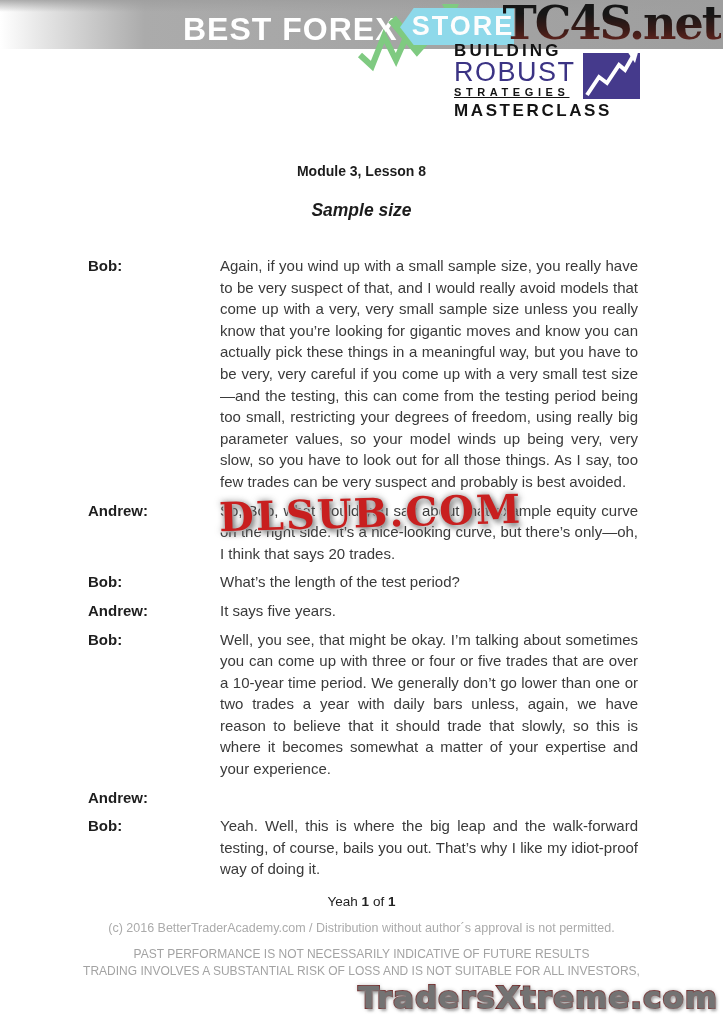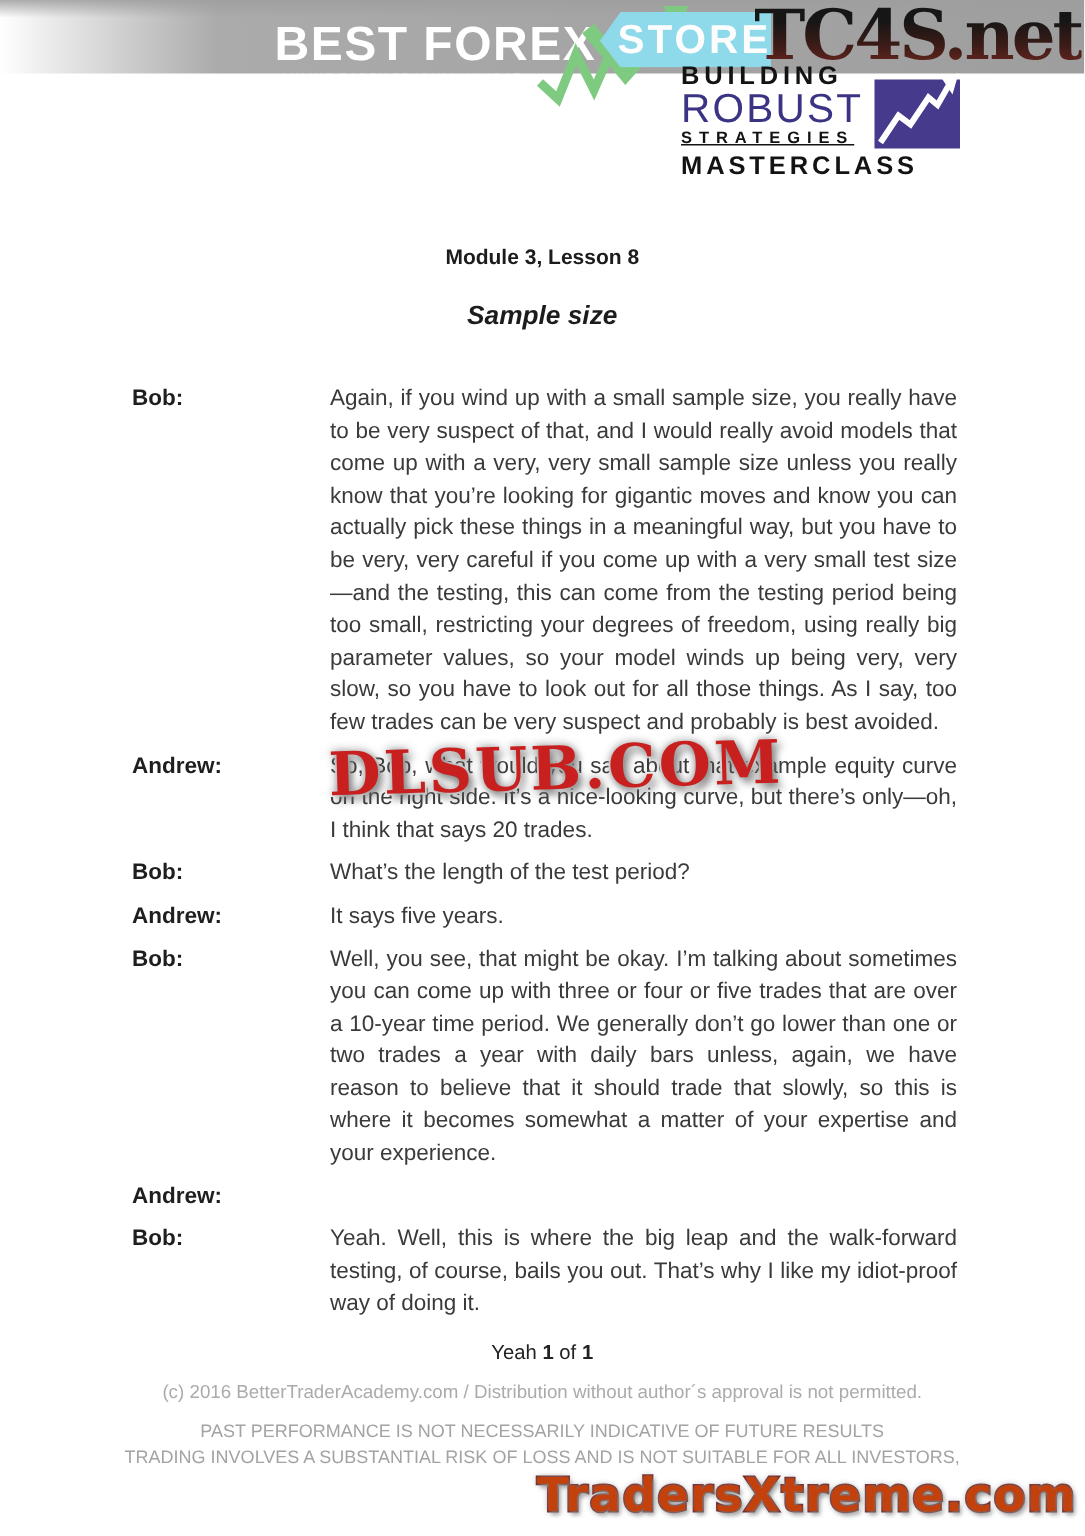--- a/index.html
+++ b/index.html
@@ -49,21 +49,21 @@
   .speaker { width:132px; flex:none; font-weight:bold; color:#1e1e1e;
     font-size:15px; line-height:21.6px; }
   .text { flex:1; text-align:justify; color:#3a3a3a; font-size:15px; line-height:21.6px; }
 
   
   .dlsub { position:absolute; left:219px; top:489px; transform:rotate(-1.6deg);
     font-family:"DejaVu Serif", serif; font-weight:bold; font-size:40px; letter-spacing:2px;
     color:#c81f1f; -webkit-text-stroke:2.5px #ffffff; paint-order:stroke fill;
     text-shadow:0 0 6px rgba(120,120,120,.9), 3px 4px 5px rgba(90,90,90,.55); white-space:nowrap; }
   .tx-mark { position:absolute; right:5px; top:979px; font-family:"DejaVu Sans", sans-serif;
-    font-weight:bold; font-size:31px; letter-spacing:1px; color:#c2410c;
+    font-weight:bold; font-size:31px; letter-spacing:1px; color:#737373;
     -webkit-text-stroke:2px #6d1d1d; paint-order:stroke fill;
     text-shadow:0 0 4px rgba(150,150,150,.9), 2px 3px 3px rgba(120,120,120,.6); white-space:nowrap; }
 
   
   .pagenum { position:absolute; left:0; top:894px; width:723px; text-align:center;
     font-size:13.5px; color:#222; }
   .pagenum b { font-weight:bold; }
   .copyright { position:absolute; left:0; top:921px; width:723px; text-align:center;
     font-size:12.5px; color:#ababab; }
   .disclaimer { position:absolute; left:0; top:946px; width:723px; text-align:center;

